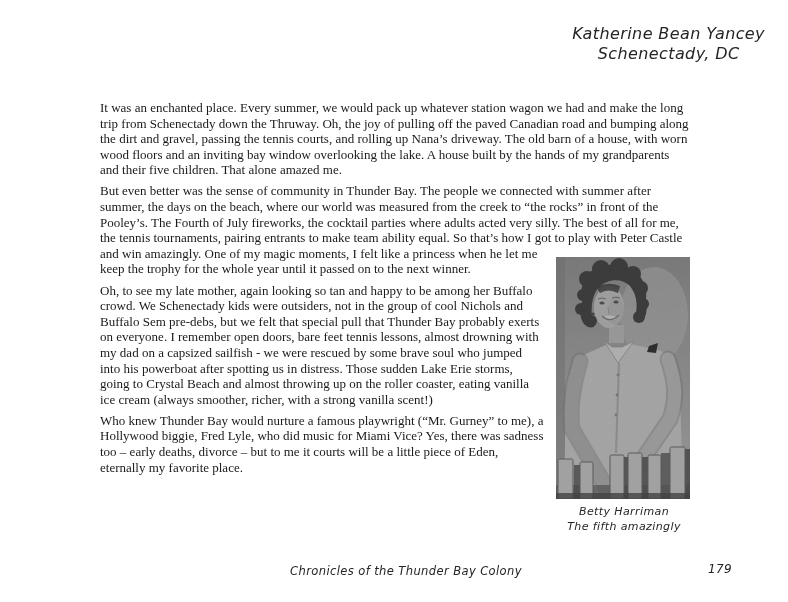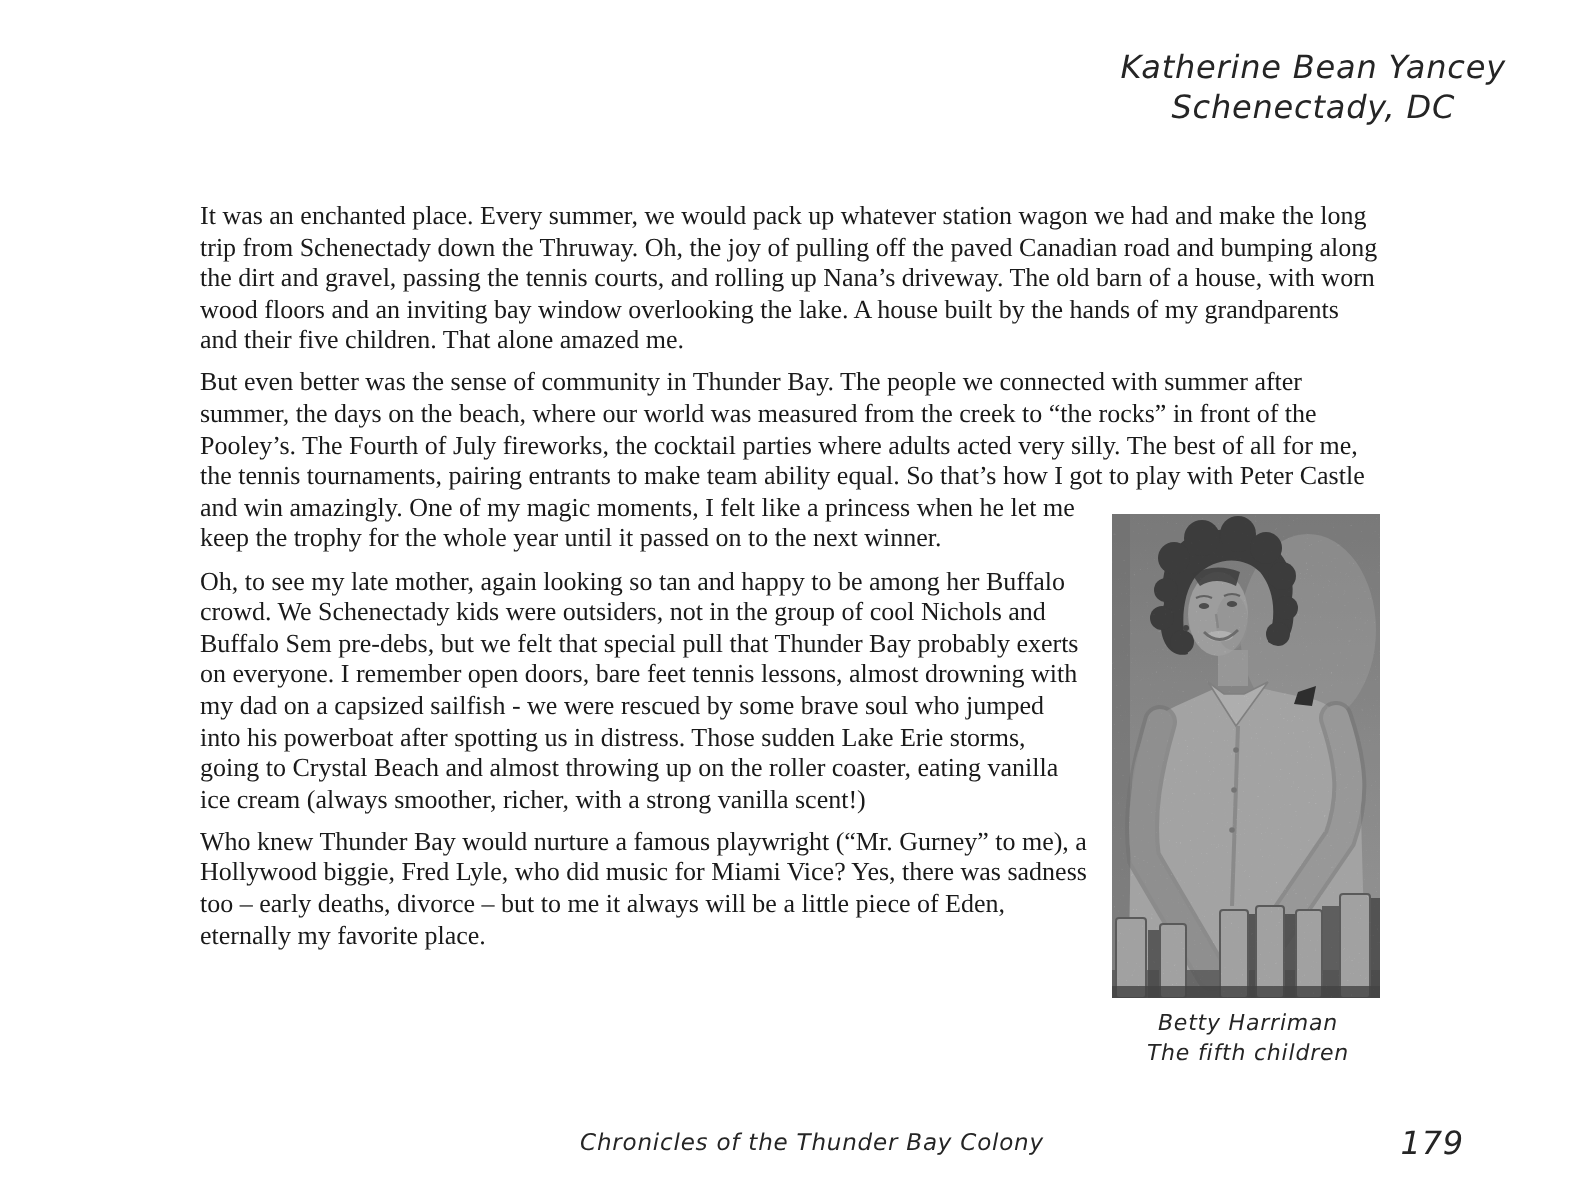--- a/index.html
+++ b/index.html
@@ -13,21 +13,21 @@
   }
   
   .hand{
     font-family:"DejaVu Sans",sans-serif;
     font-style:italic;
     color:#252525;
     letter-spacing:0.4px;
   }
   .author-block{
     position:absolute;
-    top:24px;right:35px;
+    top:24px;right:23px;
     text-align:center;
     font-size:16px;
     line-height:20px;
   }
   .body-text{
     position:absolute;
     left:100px;top:100px;
     width:592px;
     font-size:13px;
     line-height:15.6px;
@@ -50,21 +50,21 @@
   }
   .footer-title{
     position:absolute;
     top:564px;left:12px;width:100%;
     text-align:center;
     font-size:11.5px;
   }
   .page-number{
     position:absolute;
     top:562px;right:56px;
-    font-size:16px;
+    font-size:12px;
   }
 </style>
 </head>
 <body>
 
 <div class="page">
 
   <div class="author-block hand">
     <div>Katherine Bean Yancey</div>
     <div>Schenectady, DC</div>
@@ -153,26 +153,26 @@
               <rect x="114" y="190" width="15" height="52" rx="1.5"></rect>
             </g>
             <rect x="0" y="236" width="134" height="6" fill="#565656" opacity="0.8"></rect>
           </g>
 
           <rect width="134" height="242" filter="url(#grain)" opacity="0.22"></rect>
         </svg>
       </div>
       <figcaption class="photo-caption hand">
         <div>Betty Harriman</div>
-        <div>The fifth children</div>
+        <div>The fifth amazingly</div>
       </figcaption>
     </figure>
 
     <p>It was an enchanted place. Every summer, we would pack up whatever station wagon we had and make the long trip from Schenectady down the Thruway. Oh, the joy of pulling off the paved Canadian road and bumping along the dirt and gravel, passing the tennis courts, and rolling up Nana’s driveway. The old barn of a house, with worn wood floors and an inviting bay window overlooking the lake. A house built by the hands of my grandparents and their five children. That alone amazed me.</p>
     <p>But even better was the sense of community in Thunder Bay. The people we connected with summer after summer, the days on the beach, where our world was measured from the creek to “the rocks” in front of the Pooley’s. The Fourth of July fireworks, the cocktail parties where adults acted very silly. The best of all for me, the tennis tournaments, pairing entrants to make team ability equal. So that’s how I got to play with Peter Castle and win amazingly. One of my magic moments, I felt like a princess when he let me keep the trophy for the whole year until it passed on to the next winner.</p>
     <p>Oh, to see my late mother, again looking so tan and happy to be among her Buffalo crowd. We Schenectady kids were outsiders, not in the group of cool Nichols and Buffalo Sem pre-debs, but we felt that special pull that Thunder Bay probably exerts on everyone. I remember open doors, bare feet tennis lessons, almost drowning with my dad on a capsized sailfish - we were rescued by some brave soul who jumped into his powerboat after spotting us in distress. Those sudden Lake Erie storms, going to Crystal Beach and almost throwing up on the roller coaster, eating vanilla ice cream (always smoother, richer, with a strong vanilla scent!)</p>
-    <p>Who knew Thunder Bay would nurture a famous playwright (“Mr. Gurney” to me), a Hollywood biggie, Fred Lyle, who did music for Miami Vice? Yes, there was sadness too – early deaths, divorce – but to me it always will be a little piece of Eden, eternally my favorite place.</p>
+    <p>Who knew Thunder Bay would nurture a famous playwright (“Mr. Gurney” to me), a Hollywood biggie, Fred Lyle, who did music for Miami Vice? Yes, there was sadness too – early deaths, divorce – but to me it courts will be a little piece of Eden, eternally my favorite place.</p>
   </div>
 
   <div class="footer-title hand">Chronicles of the Thunder Bay Colony</div>
   <div class="page-number hand">179</div>
 
 </div>
 
 </body></html>

